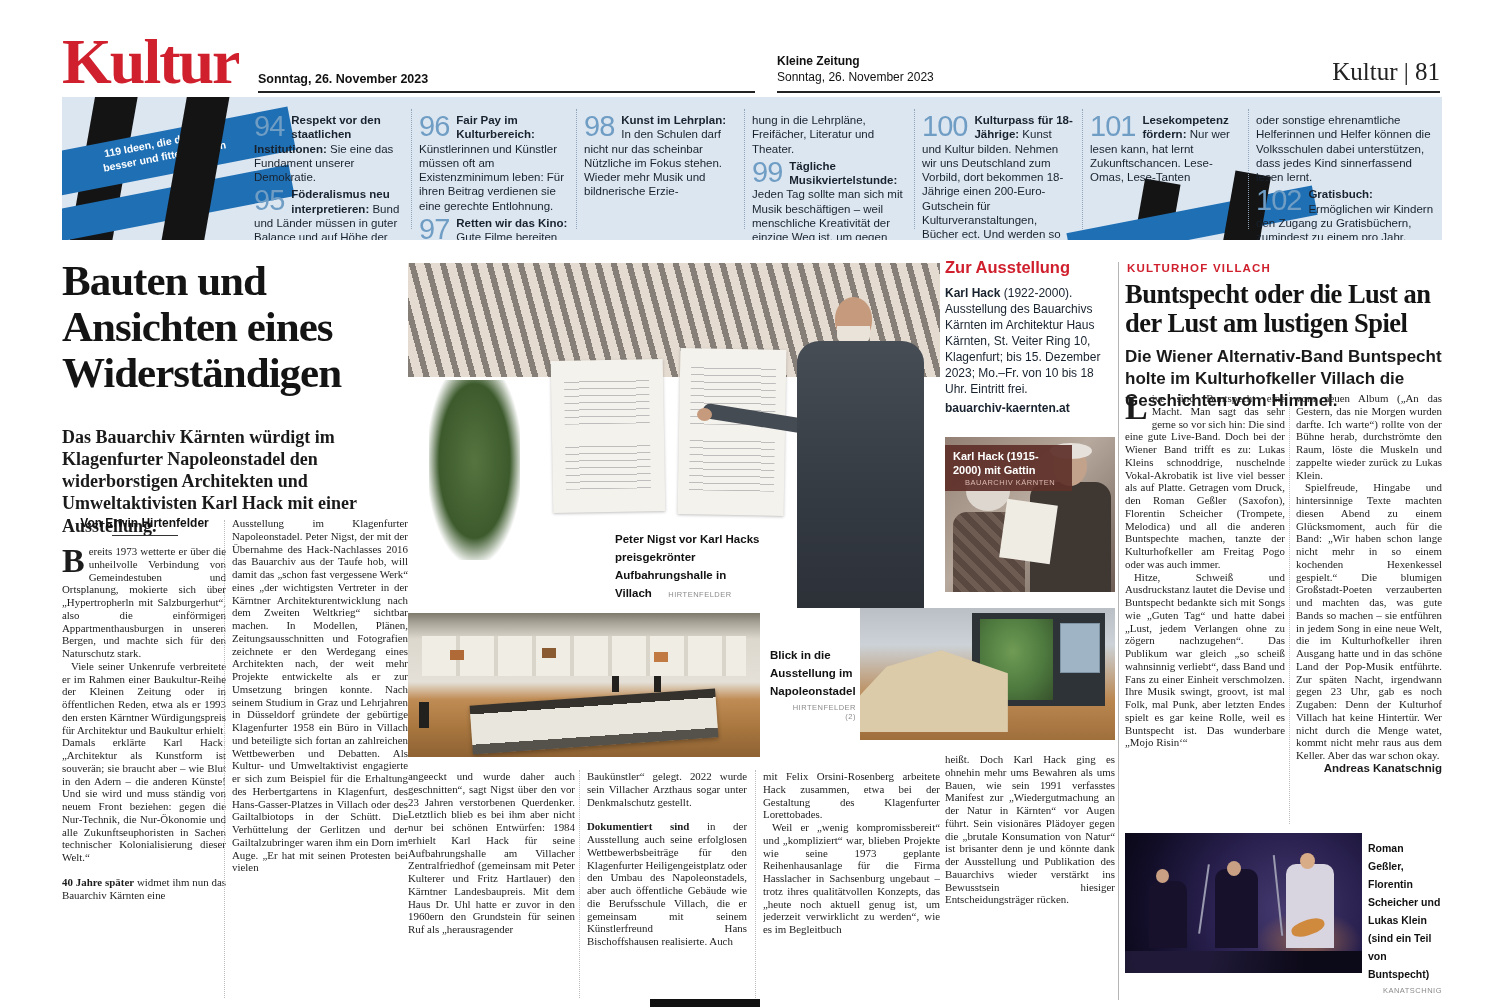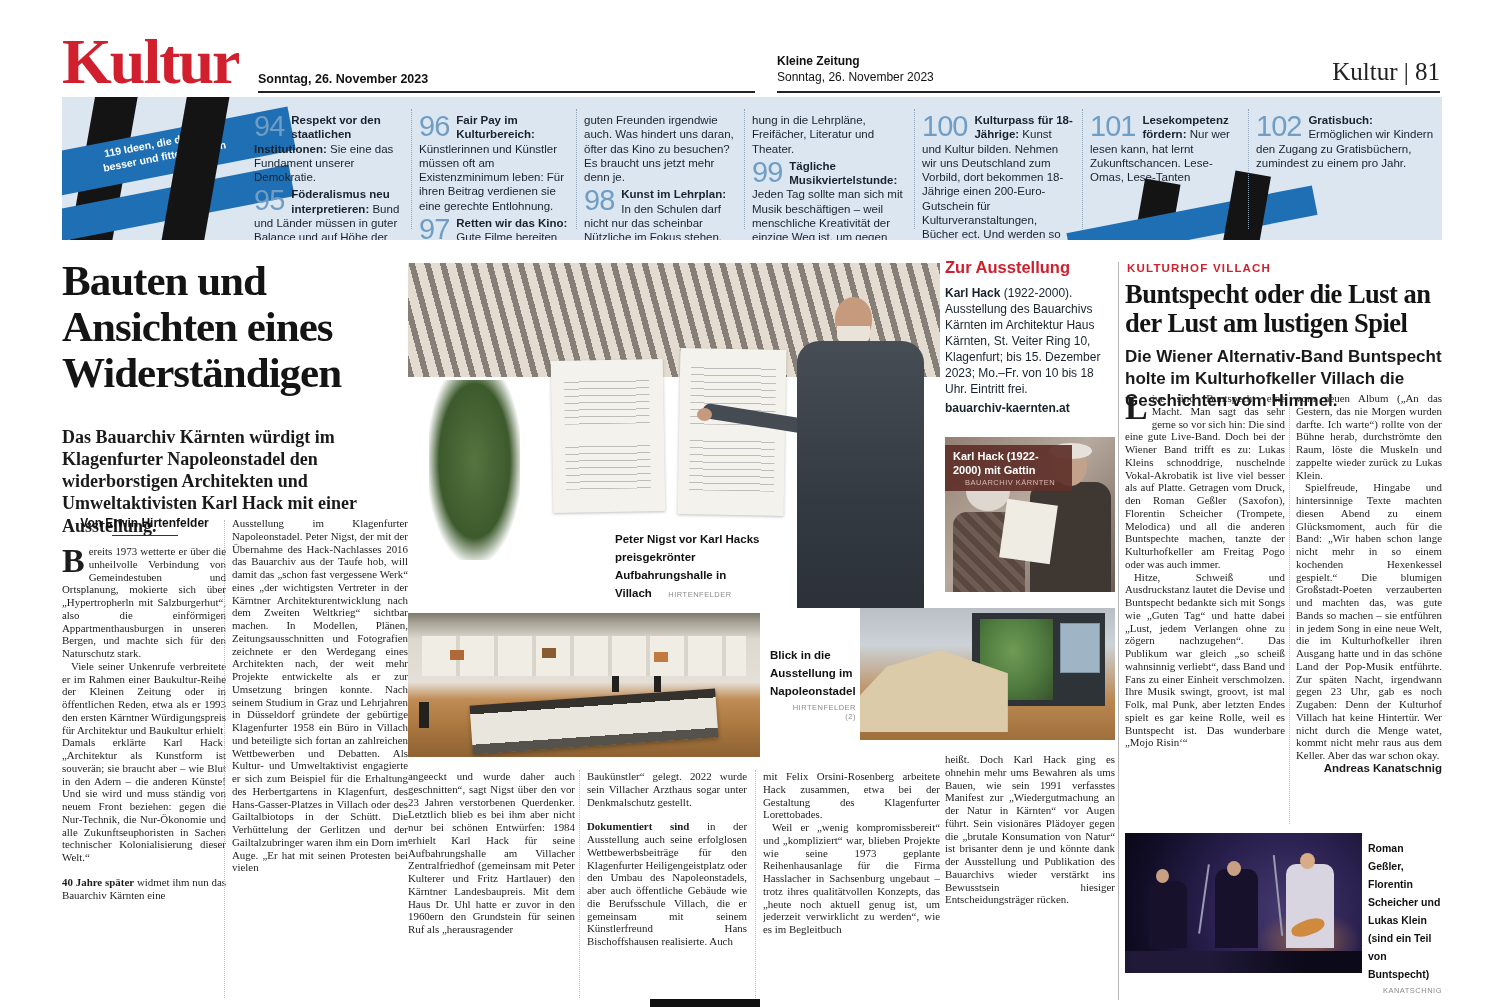--- a/index.html
+++ b/index.html
@@ -174,38 +174,38 @@
       <div class="idea"><span class="idea-num">94</span><span class="idea-bold">Respekt vor den staatlichen Institutionen:</span><span> Sie eine das Fundament unserer Demokratie.</span></div>
       <div class="idea"><span class="idea-num">95</span><span class="idea-bold">Föderalismus neu interpretieren:</span><span> Bund und Länder müssen in guter Balance und auf Höhe der Zeit sein.</span></div>
     </div>
     <div class="idea-sep" style="left:349px;"></div>
     <div class="idea-col" style="left:357px;width:150px;">
       <div class="idea"><span class="idea-num">96</span><span class="idea-bold">Fair Pay im Kulturbereich:</span><span> Künstlerinnen und Künstler müssen oft am Existenzminimum leben: Für ihren Beitrag verdienen sie eine gerechte Entlohnung.</span></div>
       <div class="idea"><span class="idea-num">97</span><span class="idea-bold">Retten wir das Kino:</span><span> Gute Filme bereiten Freude. Schlechte Filme mit</span></div>
     </div>
     <div class="idea-sep" style="left:514px;"></div>
     <div class="idea-col" style="left:522px;width:152px;">
-      <div class="idea"><span>guten Freunden irgendwie auch. Was hindert uns daran, öfter das Kino zu besuchen? Es braucht uns jetzt mehr denn je.</span></div>
       <div class="idea"><span class="idea-num">98</span><span class="idea-bold">Kunst im Lehrplan:</span><span> In den Schulen darf nicht nur das scheinbar Nützliche im Fokus stehen. Wieder mehr Musik und bildnerische Erzie-</span></div>
     </div>
     <div class="idea-sep" style="left:682px;"></div>
     <div class="idea-col" style="left:690px;width:152px;">
       <div class="idea"><span>hung in die Lehrpläne, Freifächer, Literatur und Theater.</span></div>
       <div class="idea"><span class="idea-num">99</span><span class="idea-bold">Tägliche Musikviertelstunde:</span><span> Jeden Tag sollte man sich mit Musik beschäftigen – weil menschliche Kreativität der einzige Weg ist, um gegen künstliche Intelligenz zu bestehen.</span></div>
     </div>
     <div class="idea-sep" style="left:852px;"></div>
     <div class="idea-col" style="left:860px;width:152px;">
       <div class="idea"><span class="idea-num">100</span><span class="idea-bold">Kulturpass für 18-Jährige:</span><span> Kunst und Kultur bilden. Nehmen wir uns Deutschland zum Vorbild, dort bekommen 18-Jährige einen 200-Euro-Gutschein für Kulturveranstaltungen, Bücher ect. Und werden so an die Kultur herangeführt.</span></div>
     </div>
     <div class="idea-sep" style="left:1020px;"></div>
     <div class="idea-col" style="left:1028px;width:148px;">
       <div class="idea"><span class="idea-num">101</span><span class="idea-bold">Lesekompetenz fördern:</span><span> Nur wer lesen kann, hat lernt Zukunftschancen. Lese-Omas, Lese-Tanten</span></div>
     </div>
     <div class="idea-sep" style="left:1186px;"></div>
     <div class="idea-col" style="left:1194px;width:178px;">
+      <div class="idea"><span>oder sonstige ehrenamtliche Helferinnen und Helfer können die Volksschulen dabei unterstützen, dass jedes Kind sinnerfassend lesen lernt.</span></div>
       <div class="idea"><span class="idea-num">102</span><span class="idea-bold">Gratisbuch:</span><span> Ermöglichen wir Kindern den Zugang zu Gratisbüchern, zumindest zu einem pro Jahr.</span></div>
     </div>
   </div>
 
   <div class="headline1">Bauten und Ansichten eines Widerständigen</div>
   <div class="lead1">Das Bauarchiv Kärnten würdigt im Klagenfurter Napoleonstadel den widerborstigen Architekten und Umweltaktivisten Karl Hack mit einer Ausstellung.</div>
   <div class="byline">Von Erwin Hirtenfelder</div>
   <div class="byline-rule"></div>
 
   <div class="serifbody" style="left:62px;top:545px;width:164px;height:455px;">
@@ -279,21 +279,21 @@
       <div class="ph3-whair"></div>
       <div class="ph3-wbody"></div>
     </div>
     <div class="ph3-man">
       <div class="ph3-mbody"></div>
       <div class="ph3-mhead"></div>
       <div class="ph3-mhair"></div>
     </div>
     <div class="ph3-paper"></div>
     <div class="ph3-cap">
-      <div class="capt">Karl Hack (1922-2000) mit Gattin</div>
+      <div class="capt">Karl Hack (1915-2000) mit Gattin</div>
       <div class="credit">BAUARCHIV KÄRNTEN</div>
     </div>
   </div>
 
   <div class="serifbody" style="left:408px;top:770px;width:167px;height:232px;">
     <p><span>angeeckt und wurde daher auch geschnitten“, sagt Nigst über den vor 23 Jahren verstorbenen Querdenker. Letztlich blieb es bei ihm aber nicht nur bei schönen Entwürfen: 1984 erhielt Karl Hack für seine Aufbahrungshalle am Villacher Zentralfriedhof (gemeinsam mit Peter Kulterer und Fritz Hartlauer) den Kärntner Landesbaupreis. Mit dem Haus Dr. Uhl hatte er zuvor in den 1960ern den Grundstein für seinen Ruf als „herausragender</span></p>
   </div>
   <div class="vdot" style="left:579px;top:770px;height:228px;"></div>
   <div class="serifbody" style="left:587px;top:770px;width:160px;height:232px;">
     <p><span>Baukünstler“ gelegt. 2022 wurde sein Villacher Arzthaus sogar unter Denkmalschutz gestellt.</span></p>

